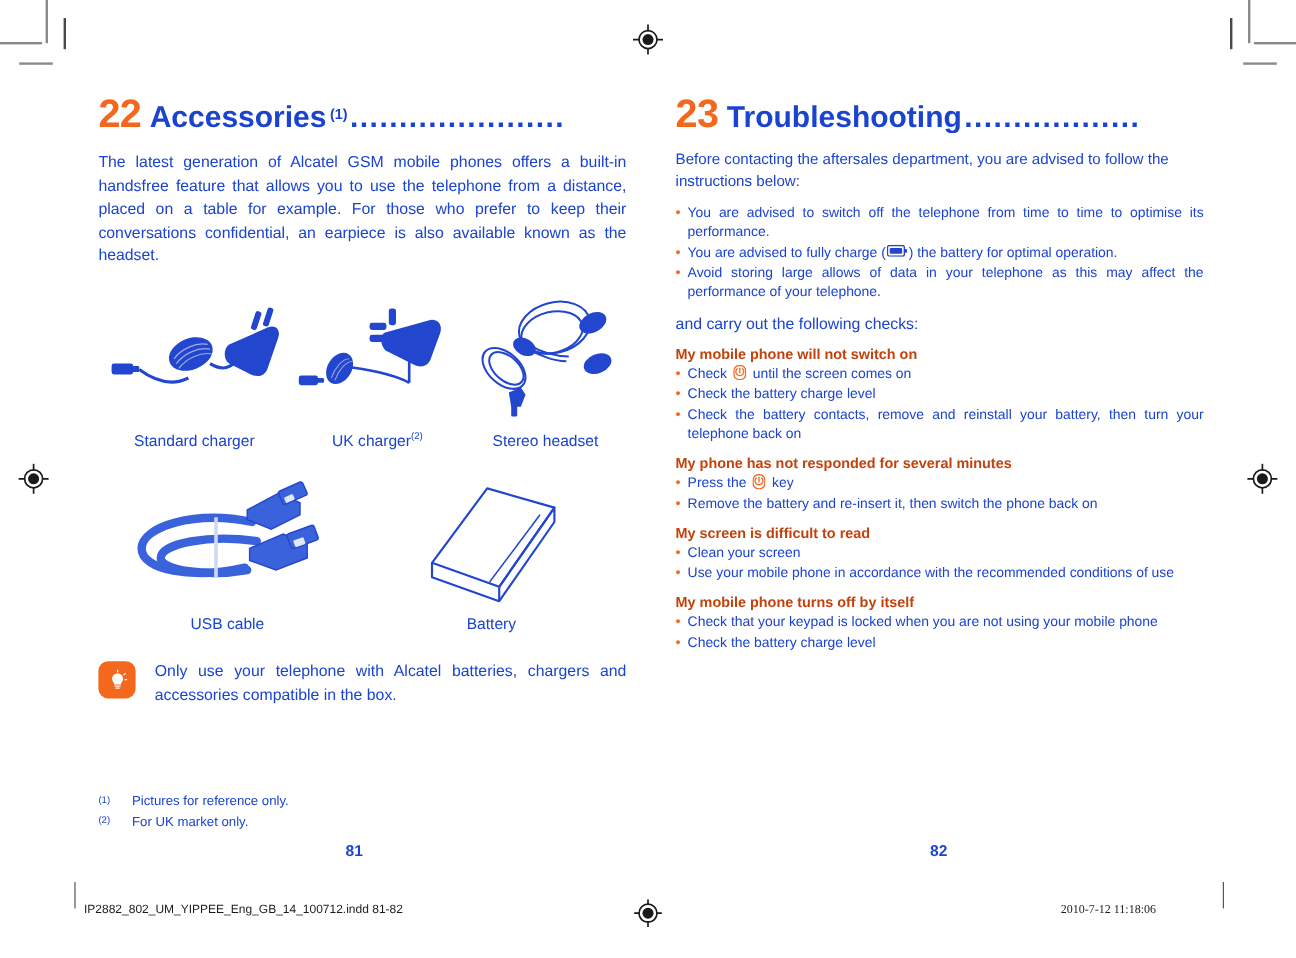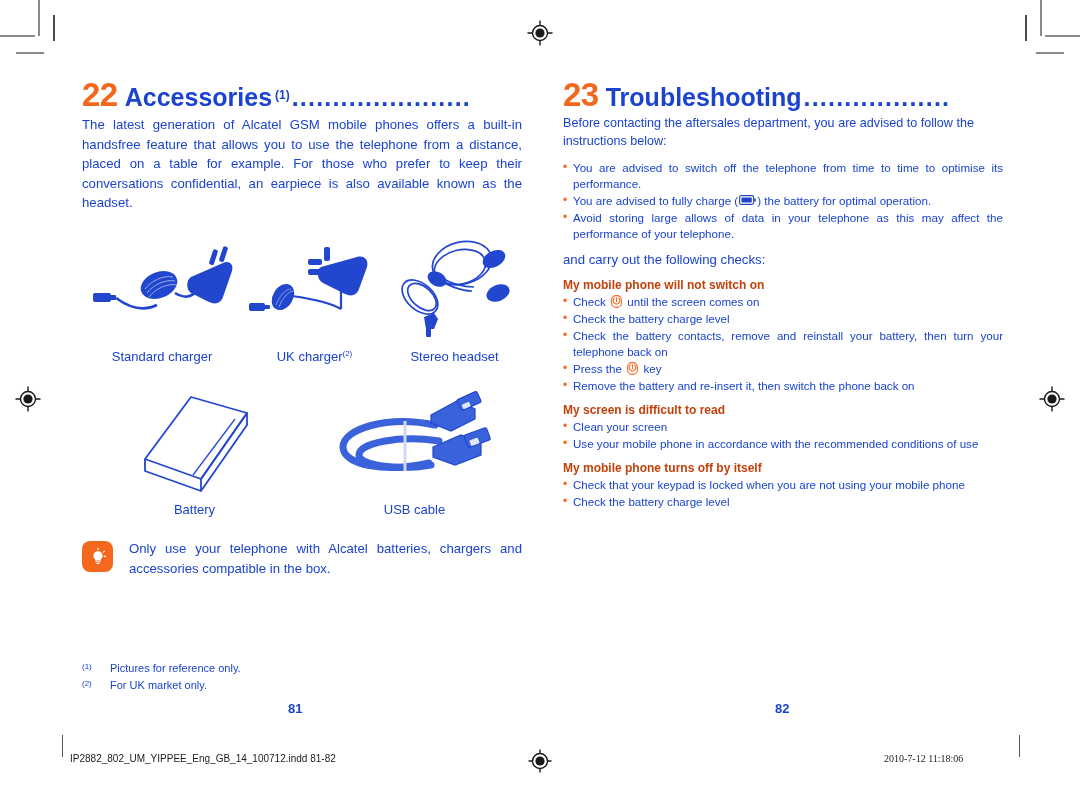--- a/index.html
+++ b/index.html
@@ -36,21 +36,21 @@
   }
   .col-left  { left: 82px; }
   .col-right { left: 563px; }
 
   
   .chapter {
     display: flex;
     align-items: baseline;
     white-space: nowrap;
     overflow: hidden;
-    margin-bottom: 4px;
+    margin-bottom: 14px;
   }
   .chapter-num {
     color: #f4681d;
     font-size: 33px;
     font-weight: bold;
     letter-spacing: -0.5px;
     line-height: 1;
   }
   .chapter-title {
     color: #1a43d0;
@@ -363,60 +363,60 @@
         </div>
         <div class="caption">
           <span>Stereo headset</span><span class="caption-sup"></span>
         </div>
       </div>
 
     </div>
 
     <div class="row2">
 
+      <div class="accessory" style="width:215px;">
+        <div class="art">
+          <svg width="180" height="112" viewBox="0 0 180 112">
+            <g fill="none" stroke="#3a63db" stroke-width="7" stroke-linecap="round">
+              <path d="M110 40 C62 30, 18 44, 18 62 C18 80, 60 88, 104 78"></path>
+              <path d="M114 56 C74 50, 34 58, 34 70 C34 80, 72 86, 106 80"></path>
+            </g>
+            <g fill="none" stroke="#cfd8f5" stroke-width="3">
+              <path d="M80 36 L80 86"></path>
+            </g>
+            <g fill="#3a63db" stroke="#2346cf" stroke-width="1.2">
+              <path d="M106 30 L132 16 L150 24 L150 34 L126 46 L106 38 Z"></path>
+              <rect x="133" y="10" width="22" height="12" rx="2" transform="rotate(-24 144 16)"></rect>
+              <path d="M108 62 L136 50 L156 58 L156 70 L130 80 L108 72 Z"></path>
+              <rect x="140" y="46" width="24" height="13" rx="2" transform="rotate(-20 152 52)"></rect>
+            </g>
+            <g fill="#ffffff" opacity="0.85">
+              <rect x="137" y="18" width="8" height="5" rx="1" transform="rotate(-24 141 20)"></rect>
+              <rect x="145" y="54" width="9" height="6" rx="1" transform="rotate(-20 149 57)"></rect>
+            </g>
+          </svg>
+        </div>
+        <div class="caption">
+          <span>USB cable</span><span class="caption-sup"></span>
+        </div>
+      </div>
+
       <div class="accessory" style="width:225px;">
         <div class="art">
           <svg width="160" height="115" viewBox="0 0 160 115">
             <g fill="none" stroke="#2346cf" stroke-width="1.8" stroke-linejoin="round">
               <path d="M30 76 L76 14 L132 30 L86 96 Z"></path>
               <path d="M30 76 L30 88 L86 108 L86 96"></path>
               <path d="M86 96 L132 30 L132 42 L86 108"></path>
               <path d="M120 36 L78 92" stroke-width="1.3"></path>
             </g>
           </svg>
         </div>
         <div class="caption">
           <span>Battery</span><span class="caption-sup"></span>
-        </div>
-      </div>
-
-      <div class="accessory" style="width:215px;">
-        <div class="art">
-          <svg width="180" height="112" viewBox="0 0 180 112">
-            <g fill="none" stroke="#3a63db" stroke-width="7" stroke-linecap="round">
-              <path d="M110 40 C62 30, 18 44, 18 62 C18 80, 60 88, 104 78"></path>
-              <path d="M114 56 C74 50, 34 58, 34 70 C34 80, 72 86, 106 80"></path>
-            </g>
-            <g fill="none" stroke="#cfd8f5" stroke-width="3">
-              <path d="M80 36 L80 86"></path>
-            </g>
-            <g fill="#3a63db" stroke="#2346cf" stroke-width="1.2">
-              <path d="M106 30 L132 16 L150 24 L150 34 L126 46 L106 38 Z"></path>
-              <rect x="133" y="10" width="22" height="12" rx="2" transform="rotate(-24 144 16)"></rect>
-              <path d="M108 62 L136 50 L156 58 L156 70 L130 80 L108 72 Z"></path>
-              <rect x="140" y="46" width="24" height="13" rx="2" transform="rotate(-20 152 52)"></rect>
-            </g>
-            <g fill="#ffffff" opacity="0.85">
-              <rect x="137" y="18" width="8" height="5" rx="1" transform="rotate(-24 141 20)"></rect>
-              <rect x="145" y="54" width="9" height="6" rx="1" transform="rotate(-20 149 57)"></rect>
-            </g>
-          </svg>
-        </div>
-        <div class="caption">
-          <span>USB cable</span><span class="caption-sup"></span>
         </div>
       </div>
 
     </div>
 
     <div class="tipbox">
       <div class="tip-icon">
         <svg width="20" height="20" viewBox="0 0 20 20">
           <g fill="#ffffff">
             <path d="M10 4.2 C7.3 4.2 5.4 6.2 5.4 8.6 C5.4 10.3 6.4 11.4 7.1 12.3 L7.1 13.4 L12.9 13.4 L12.9 12.3 C13.6 11.4 14.6 10.3 14.6 8.6 C14.6 6.2 12.7 4.2 10 4.2 Z"></path>
@@ -495,20 +495,21 @@
         <span class="dot">•</span>
         <span class="btxt"><span>Check the battery charge level</span></span>
       </div>
       <div class="bullet">
         <span class="dot">•</span>
         <span class="btxt"><span>Check the battery contacts, remove and reinstall your battery, then turn your telephone back on</span></span>
       </div>
     </div>
 
     <div>
+      <div class="ts-head">My phone has not responded for several minutes</div>
       <div class="bullet nj">
         <span class="dot">•</span>
         <span class="btxt"><span>Press the </span><span class="ico-power"><svg width="11" height="13" viewBox="0 0 11 13">
                 <rect x="0.6" y="0.6" width="9.8" height="11.8" rx="4.4" fill="none" stroke="#f4681d" stroke-width="1.1"></rect>
                 <path d="M5.5 2.8 L5.5 6.6" stroke="#f4681d" stroke-width="1.1" stroke-linecap="round"></path>
                 <path d="M7.7 3.2 A3.3 3.3 0 1 1 3.3 3.2" fill="none" stroke="#f4681d" stroke-width="1.1" stroke-linecap="round"></path>
               </svg></span><span> key</span></span>
       </div>
       <div class="bullet nj">
         <span class="dot">•</span>

